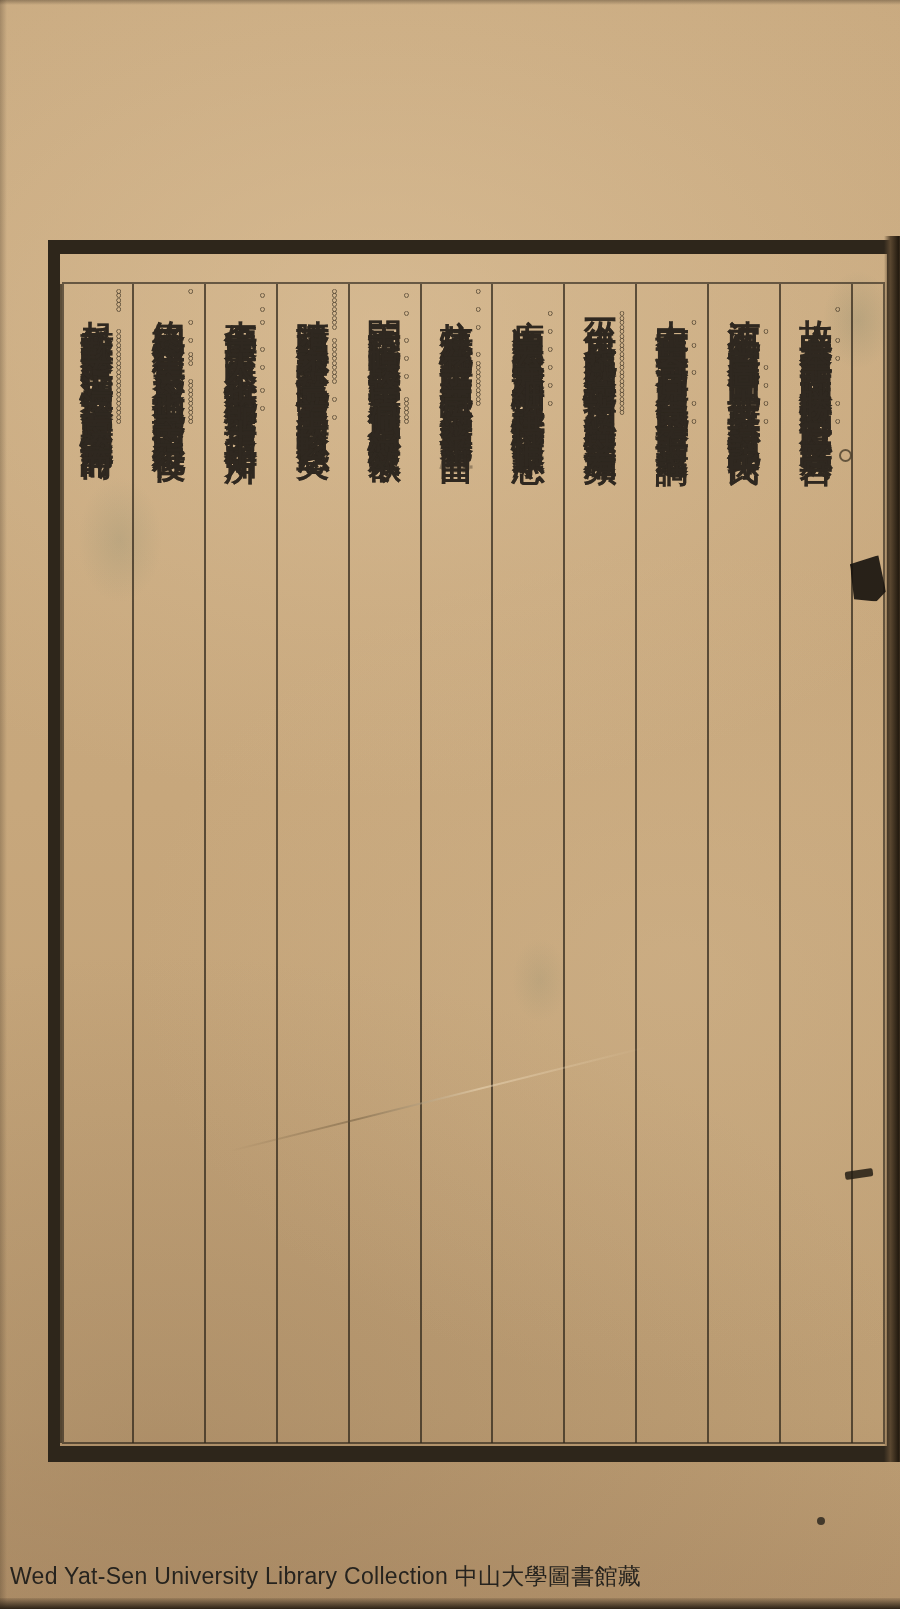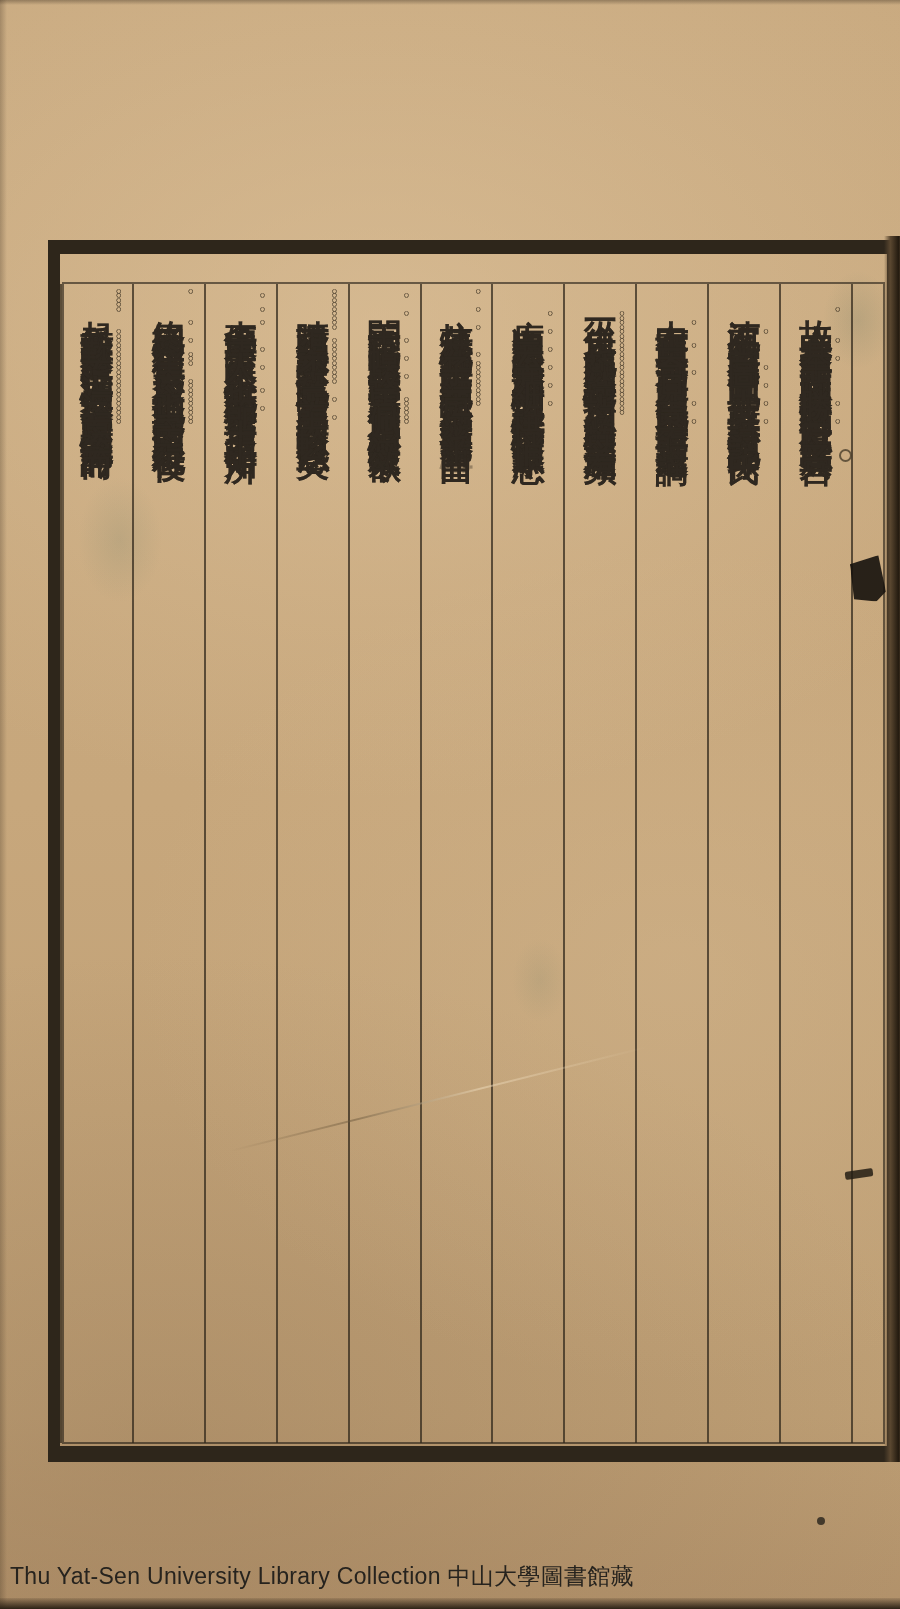--- a/index.html
+++ b/index.html
@@ -87,14 +87,14 @@
     </div>
 </div>
 
 <div class="page-edge"></div>
 <div class="blob"></div>
 <div class="dash"></div>
 <div class="ringmark"></div>
 <div class="speck"></div>
 <div class="crease"></div>
 
-<div class="caption">Thu Yat-Sen University Library Collection 中山大學圖書館藏</div>
+<div class="caption">Wed Yat-Sen University Library Collection 中山大學圖書館藏</div>
 <div class="bottom-strip"></div>
 
 </body></html>

